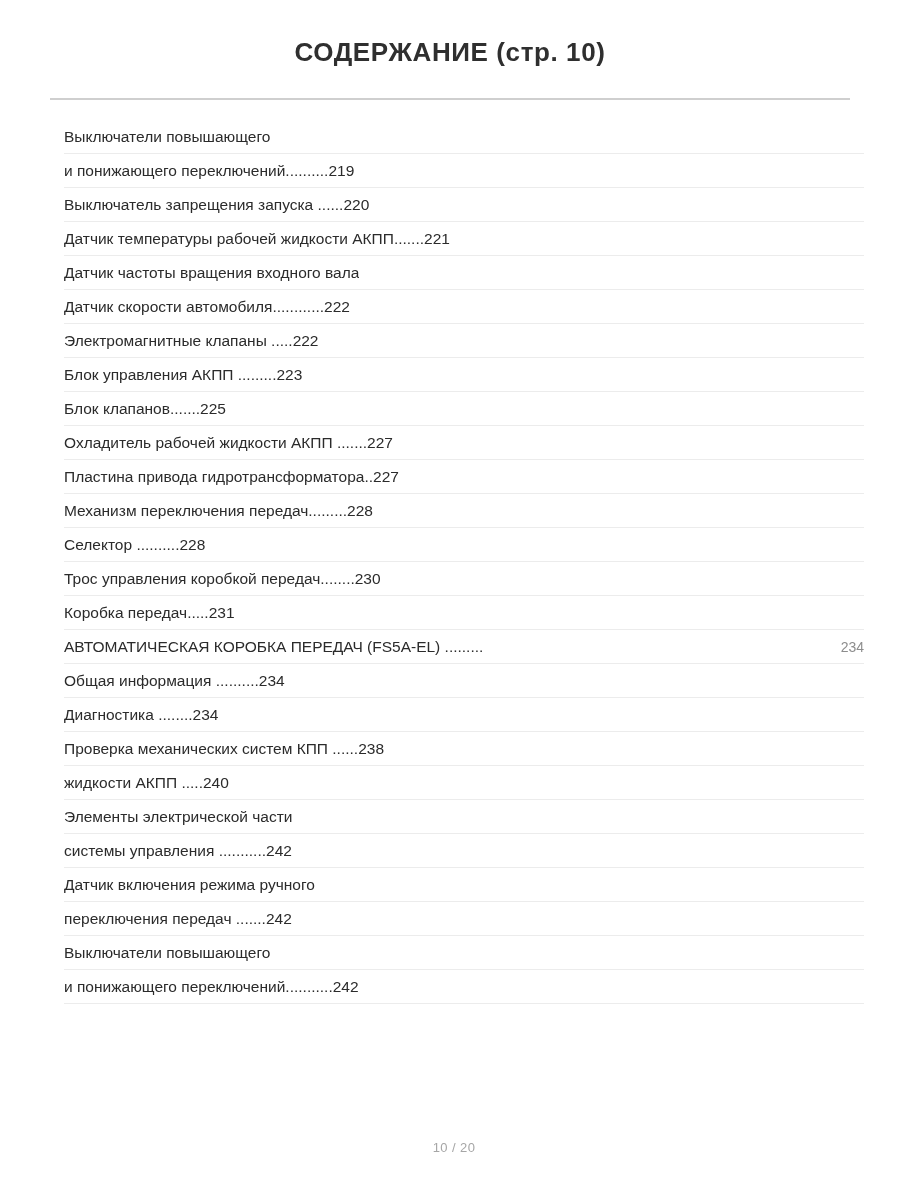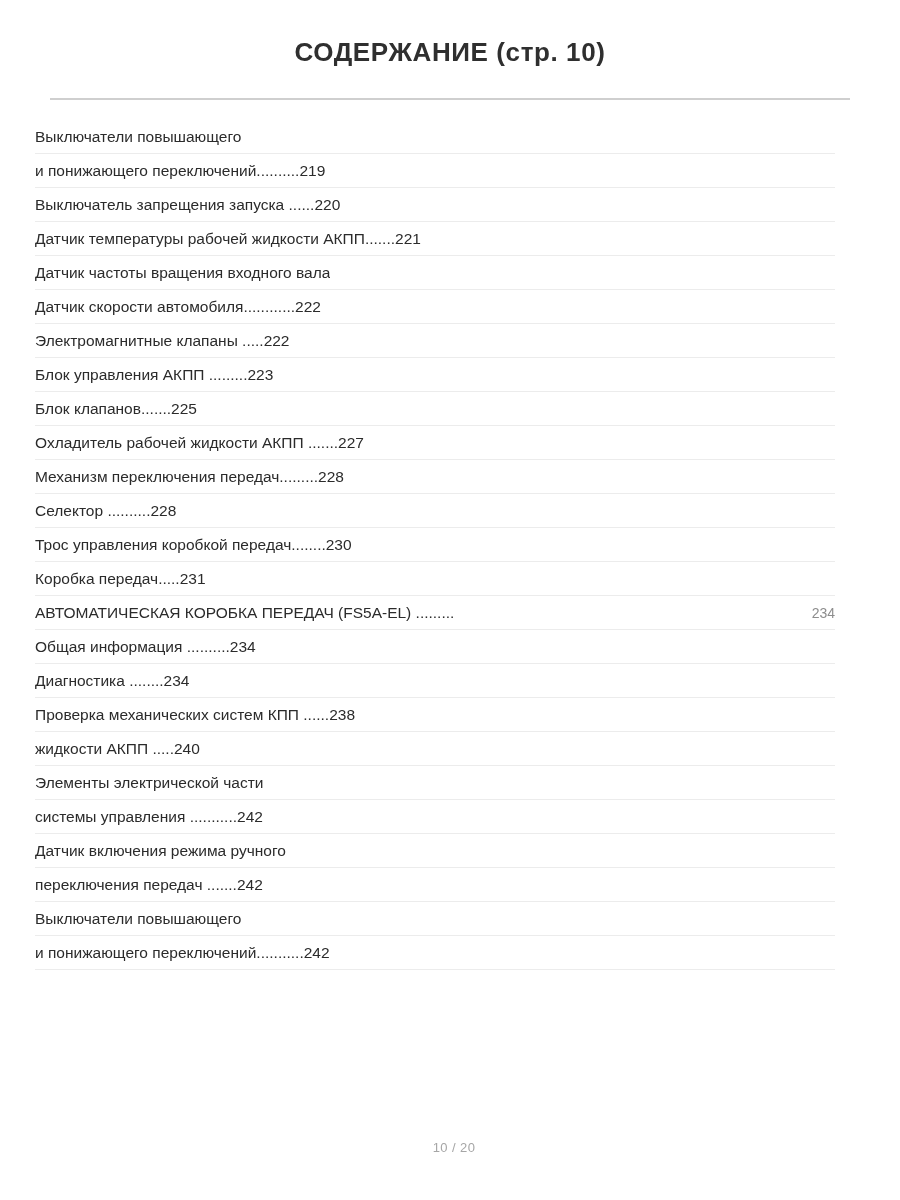--- a/index.html
+++ b/index.html
@@ -45,21 +45,21 @@
     left: 50px;
     width: 800px;
     height: 2px;
     background: #cfcfcf;
   }
 
   
   .toc {
     position: absolute;
     top: 120px;
-    left: 35px;
+    left: 64px;
     width: 800px;
   }
 
   .toc-row {
     position: relative;
     display: flex;
     align-items: center;
     justify-content: space-between;
     box-sizing: border-box;
     height: 34px;
@@ -138,20 +138,23 @@
       <div class="toc-row">
         <span class="toc-text">Блок управления АКПП .........223</span>
       </div>
       <div class="toc-row">
         <span class="toc-text">Блок клапанов.......225</span>
       </div>
       <div class="toc-row">
         <span class="toc-text">Охладитель рабочей жидкости АКПП .......227</span>
       </div>
       <div class="toc-row">
+        <span class="toc-text">Пластина привода гидротрансформатора..227</span>
+      </div>
+      <div class="toc-row">
         <span class="toc-text">Механизм переключения передач.........228</span>
       </div>
       <div class="toc-row">
         <span class="toc-text">Селектор ..........228</span>
       </div>
       <div class="toc-row">
         <span class="toc-text">Трос управления коробкой передач........230</span>
       </div>
       <div class="toc-row">
         <span class="toc-text">Коробка передач.....231</span>

